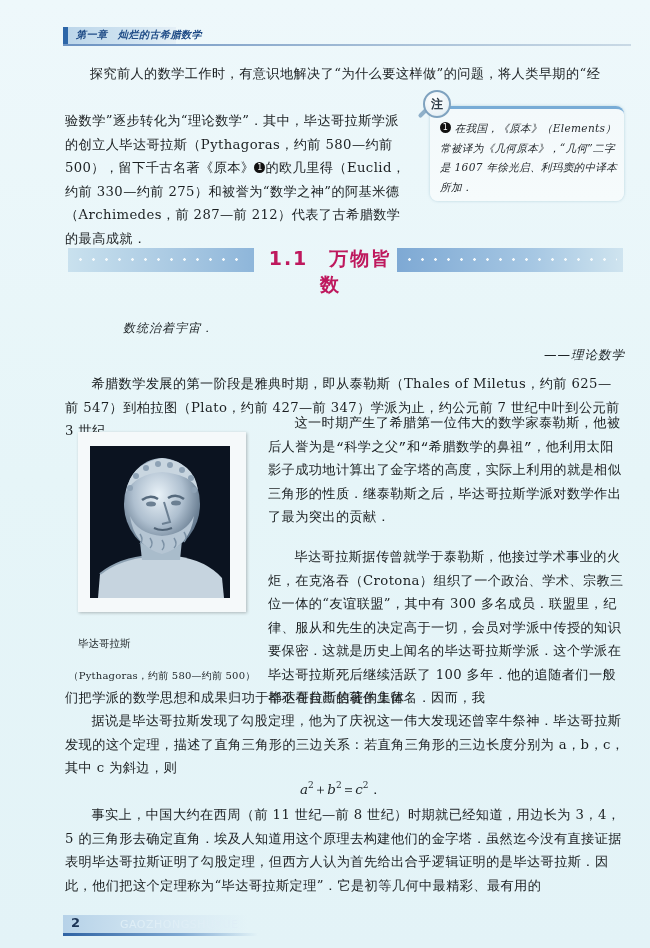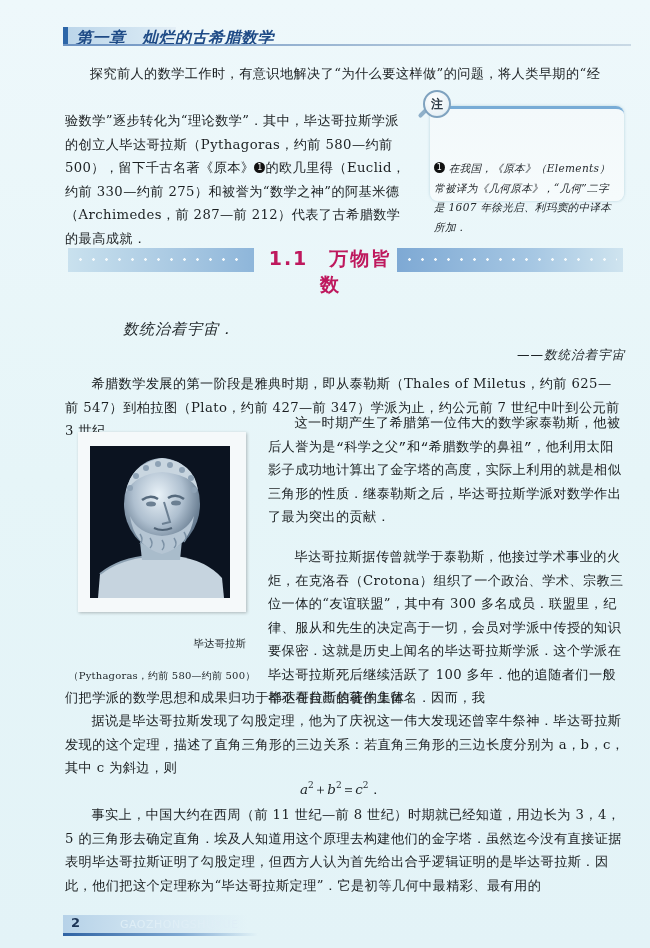--- a/index.html
+++ b/index.html
@@ -12,21 +12,21 @@
   .abs { position:absolute; }
 
   
   .chapter-bar {
     left:63px; top:27px; width:108px; height:17px;
     background: linear-gradient(90deg, #bcd6ea 0%, #d4e6f2 70%, #e4eff6 100%);
     border-left: 5px solid #2d66a8;
   }
   .chapter-text {
     position:absolute; left:8px; top:1px;
-    font-family:"DejaVu Sans", sans-serif; font-size:16px; font-style:italic; font-weight:bold;
+    font-family:"DejaVu Sans", sans-serif; font-size:10px; font-style:italic; font-weight:bold;
     color:#1f4b86; white-space:nowrap; letter-spacing:0.5px;
   }
   .chapter-rule {
     left:63px; top:44px; width:568px; height:2px;
     background: linear-gradient(90deg, #6d93c2 0%, #a9c1d8 60%, #c9d9e5 100%);
   }
 
   .body-text {
     font-size:13.2px; line-height:23.5px; letter-spacing:0.4px; color:#1b1f21;
   }
@@ -39,22 +39,22 @@
 
   
   .note-box {
     left:430px; top:106px; width:194px; height:92px;
     background: linear-gradient(180deg, #f3f9fb 0%, #f6fbfc 100%);
     border-radius:8px;
     box-shadow: 0 0 3px rgba(80,140,170,0.35);
     border-top: 3px solid #78acd6;
   }
   .note-text {
-    position:absolute; left:4px; top:10px; width:178px;
-    font-size:10.6px; line-height:19.5px; color:#1e2327; font-style:italic; letter-spacing:0.3px;margin-top:40px;
+    position:absolute; left:10px; top:10px; width:178px;
+    font-size:10.6px; line-height:19.5px; color:#1e2327; font-style:italic; letter-spacing:0.3px;
   }
   .note-tag {
     left:419px; top:88px; width:34px; height:34px;
   }
   .note-tag-circle {
     position:absolute; left:4px; top:2px; width:24px; height:24px; border-radius:50%;
     background: radial-gradient(circle at 40% 35%, #ffffff 0%, #e8f1f6 70%, #a8c2d6 100%);
     border:2px solid #7fa2bf;
     font-family:"DejaVu Serif", serif; font-weight:bold; font-size:12px; color:#2c3a47;
     display:flex; align-items:center; justify-content:center;
@@ -79,35 +79,35 @@
     background: linear-gradient(90deg, #7ea9d4 0%, #a6c7e3 60%, #cfe4ef 100%);
   }
   .dots { position:absolute; left:6px; top:10px; right:6px; height:3px;
     background-image: radial-gradient(circle, #f5fafc 1.2px, transparent 1.5px);
     background-size:13px 3px; background-repeat:repeat-x; }
   .sec-title {
     left:268px; top:246px; width:125px; text-align:center;
     font-family:"DejaVu Sans", sans-serif; font-weight:bold; font-size:19px; letter-spacing:2px; color:#be185d;
   }
 
-  .epigraph { left:123px; top:320px; font-size:15px; font-style:italic; letter-spacing:1px; }
+  .epigraph { left:123px; top:320px; font-size:12px; font-style:italic; letter-spacing:1px; }
   .attribution { left:500px; top:347px; width:125px; text-align:right; font-size:12.5px; font-style:italic; letter-spacing:1px; }
 
   .p-greek { left:65px; top:372px; width:560px; }
 
   
   .figure-frame {
     left:78px; top:432px; width:168px; height:180px; background:#f5f9fa;
     box-shadow: 1px 1px 3px rgba(0,0,0,0.25);
   }
   .figure-photo {
     position:absolute; left:12px; top:14px; width:140px; height:152px;
     background:#0b1320; overflow:hidden;
   }
-  .figure-caption-1 { left:78px; top:637px; width:168px; text-align:right; font-size:10.5px; }
+  .figure-caption-1 { left:78px; top:637px; width:168px; text-align:left; font-size:10.5px; }
   .figure-caption-2 { left:64px; top:669px; width:196px; text-align:center; font-size:10px; letter-spacing:0.2px; }
 
   .p-thales { left:268px; top:412px; width:357px;font-family:Liberation Mono, monospace; }
   .p-school { left:268px; top:545px; width:357px; }
   .p-school-tail { left:65px; top:686px; width:560px; }
   .p-theorem { left:65px; top:709px; width:560px; }
   .formula { left:300px; top:780px; font-size:13.5px; font-style:italic; }
   .p-fact { left:65px; top:803px; width:560px; }
 
   
@@ -153,21 +153,21 @@
 
 <div class="abs sec-left">
     <div class="dots"></div>
   </div>
 <div class="abs sec-title">1.1　万物皆数</div>
 <div class="abs sec-right">
     <div class="dots"></div>
   </div>
 
 <div class="abs epigraph">数统治着宇宙．</div>
-<div class="abs attribution">——数统治着宇宙</div>
+<div class="abs attribution">——理论数学</div>
 
 <div class="abs body-text p-greek">
   <p class="para indent">希腊数学发展的第一阶段是雅典时期，即从泰勒斯（Thales of Miletus，约前 625—前 547）到柏拉图（Plato，约前 427—前 347）学派为止，约公元前 7 世纪中叶到公元前 3 世纪．</p>
 </div>
 
 <div class="abs figure-frame">
   <div class="figure-photo">
     <svg width="140" height="152" viewBox="0 0 140 152">
       <defs>
         <radialGradient id="stone" cx="45%" cy="40%" r="60%">

